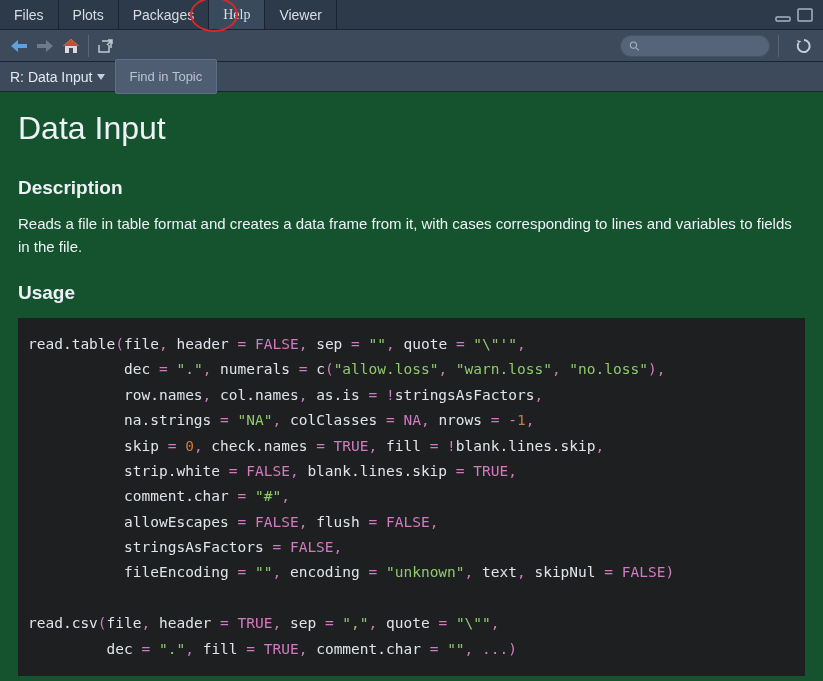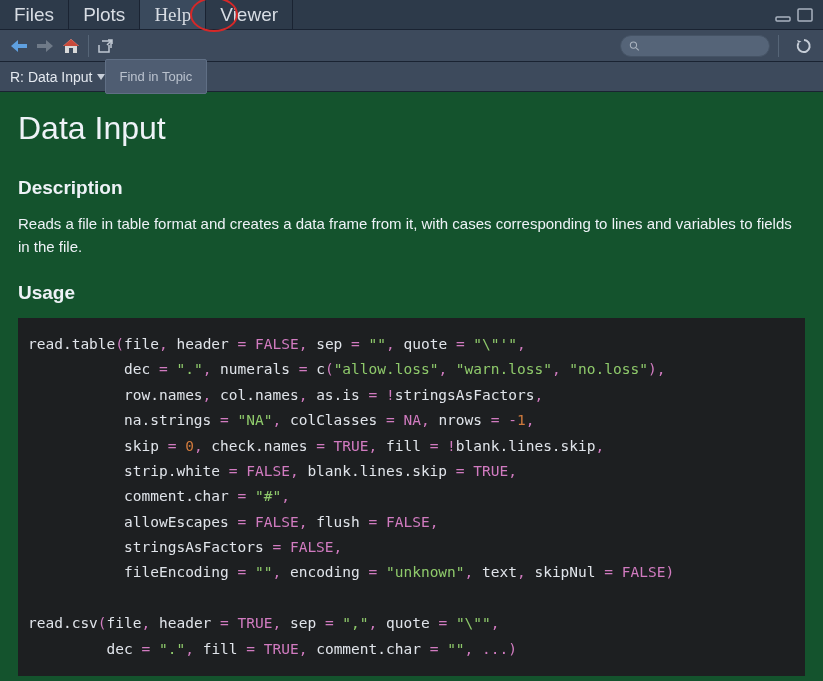--- a/index.html
+++ b/index.html
@@ -14,21 +14,21 @@
     .tabs {
       display: flex;
       background: #2d3a4a;
       height: 30px;
       border-bottom: 1px solid #1a2332;
       align-items: stretch;
     }
     .tab {
       padding: 6px 14px;
       color: #d8dde4;
-      font-size: 19px;
+      font-size: 14px;
       border-right: 1px solid #1a2332;
       cursor: pointer;
       display: flex;
       align-items: center;
       position: relative;
     }
     .tab.active {
       background: #3a4a5d;
       font-family: Liberation Serif, serif;
     }
@@ -76,20 +76,21 @@
       padding: 0 8px;
     }
     .search-box svg { width: 12px; height: 12px; fill: #aab3bf; }
     .refresh-icon { width: 18px; height: 18px; cursor: pointer; margin-left: 8px; }
     .subbar {
       display: flex;
       align-items: center;
       background: #3d4a5c;
       height: 30px;
       padding: 0 10px;
+      gap: 10px;
       border-bottom: 1px solid #1a2332;
     }
     .breadcrumb {
       color: #e3e8ef;
       font-size: 14px;
       display: flex;
       align-items: center;
       gap: 4px;
     }
     .dropdown-caret { width: 8px; height: 6px; fill: #c7ced8; }
@@ -150,20 +151,21 @@
   </style>
 </head>
 <body>
 
 <div class="circle-annotation"></div>
 
 <div class="tabs" id="tabs-container">
 
   <div class="tab">Files</div>
     <div class="tab">Plots</div>
+    <div class="tab">Packages</div>
     <div class="tab active">Help</div>
     <div class="tab">Viewer</div>
     <div class="window-controls">
     <svg class="wc-icon" viewBox="0 0 16 14">
         <rect x="1" y="9" width="14" height="4" rx="1" fill="none" stroke="#a9b3c0" stroke-width="1.5"></rect>
       </svg>
     <svg class="wc-icon" viewBox="0 0 16 14">
         <rect x="1" y="1" width="14" height="12" rx="1" fill="none" stroke="#a9b3c0" stroke-width="1.5"></rect>
       </svg>
   </div>

